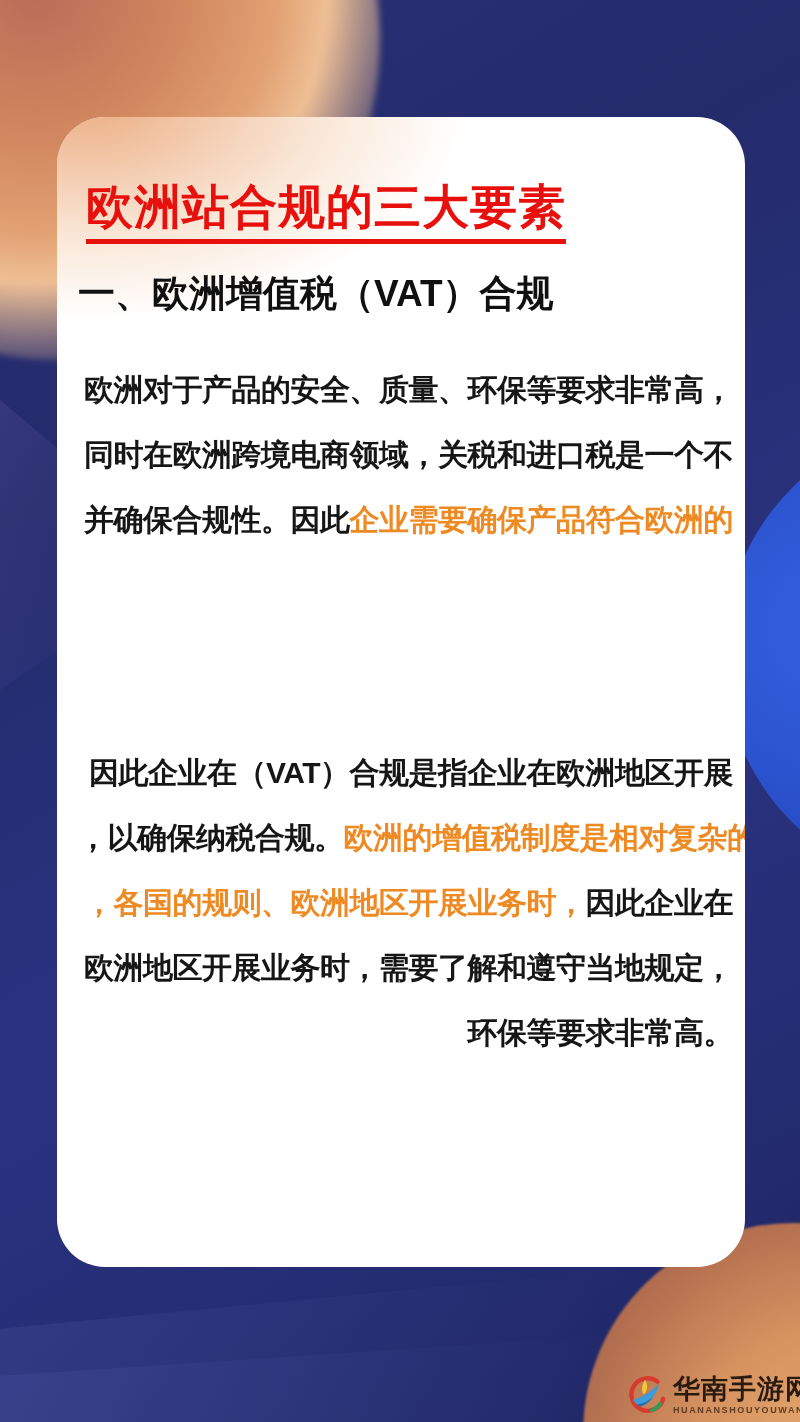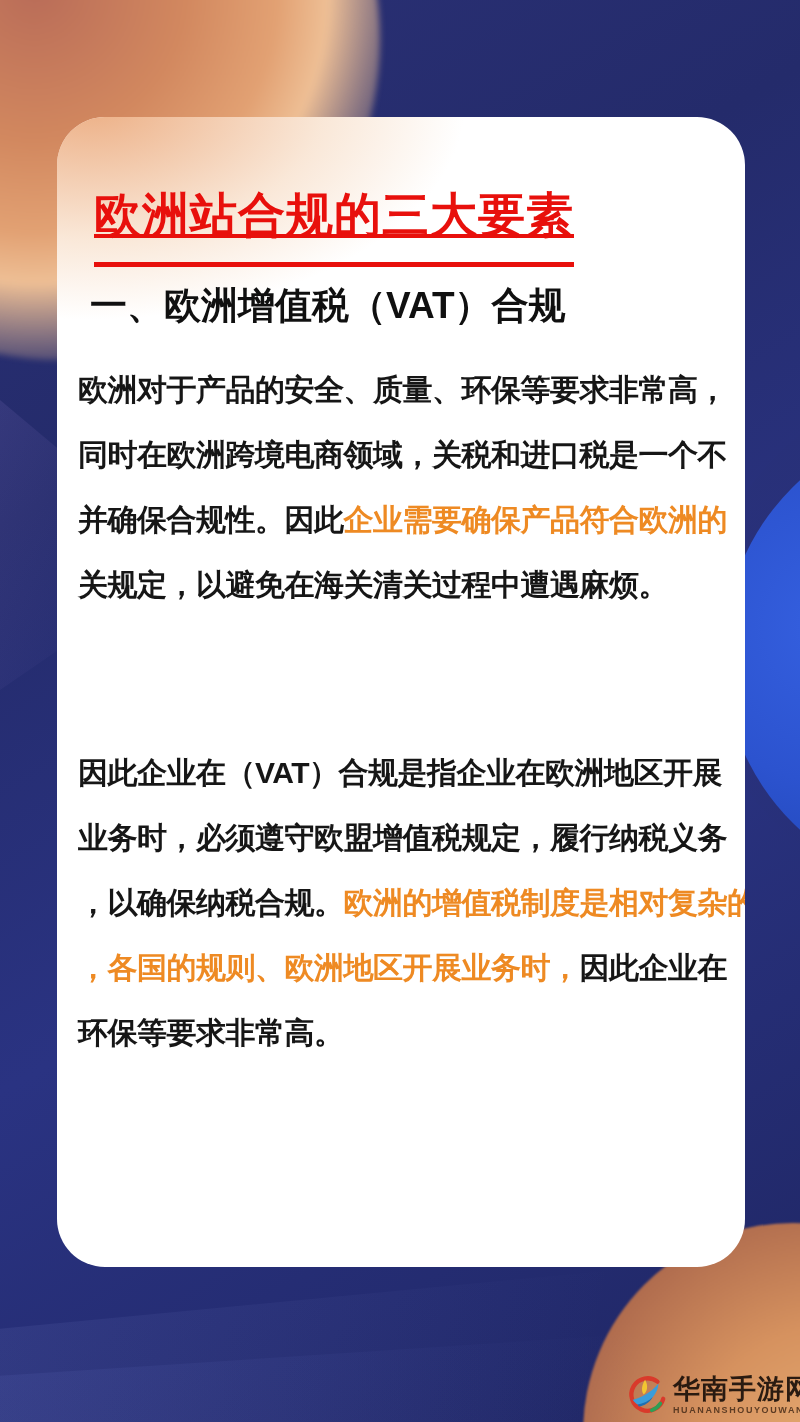--- a/index.html
+++ b/index.html
@@ -51,34 +51,34 @@
     position:absolute;left:57px;top:117px;width:688px;height:1150px;
     background:#ffffff;border-radius:48px;overflow:hidden;
   }
   .card::before{ 
     content:"";position:absolute;left:0;top:0;width:560px;height:340px;pointer-events:none;
     background:radial-gradient(520px 300px at 6% -4%,
       rgba(233,160,110,0.85) 0%, rgba(243,203,168,0.45) 45%, rgba(255,255,255,0) 72%);
   }
 
   .title{
-    position:absolute;left:21px;top:58px;margin:16px;
+    position:absolute;left:21px;top:58px;margin:8px;
     font-size:47px;line-height:1.0;font-weight:900;letter-spacing:1px;
     color:var(--accent-red,#e8100c);
     border-bottom:5px solid var(--accent-red,#e8100c);
-    padding-bottom:24px;display:inline-block;white-space:nowrap;text-decoration:underline;
+    padding-bottom:9px;display:inline-block;white-space:nowrap;
   }
   .heading{
-    position:absolute;left:21px;top:158px;margin:12px;
+    position:absolute;left:21px;top:158px;margin:0;
     font-size:37px;line-height:1.05;font-weight:900;letter-spacing:0px;
     color:#101010;white-space:nowrap;
   }
   .para{position:absolute;left:21px;width:655px;font-weight:700;}
   .para .line{
-    height:65px;line-height:65px;font-size:30px;letter-spacing:-0.5px;white-space:nowrap;
+    height:65px;line-height:65px;font-size:30px;letter-spacing:-0.5px;white-space:nowrap;text-align:right;
   }
   .p1{top:240px;}
   .p2{top:623px;}
   .seg-black{color:#161616;}
   .seg-orange{color:var(--accent-orange,#ee8a23);font-family:Liberation Mono, monospace;}
 
   
   .watermark{
     position:absolute;left:626px;top:1374px;display:flex;align-items:center;gap:5px;
   }
@@ -106,27 +106,26 @@
   <div class="sheen-bottom-1"></div>
   <div class="sheen-bottom-2"></div>
 
   <div class="card">
     <h1 class="title">欧洲站合规的三大要素</h1>
     <h2 class="heading">一、欧洲增值税（VAT）合规</h2>
     <div class="para p1">
         <div class="line"><span class="seg-black">欧洲对于产品的安全、质量、环保等要求非常高，</span></div>
         <div class="line"><span class="seg-black">同时在欧洲跨境电商领域，关税和进口税是一个不</span></div>
         <div class="line"><span class="seg-black">并确保合规性。因此</span><span class="seg-orange">企业需要确保产品符合欧洲的</span></div>
-        <div class="line"><span class="seg-black">关规定，以避免在海关清关过程中遭遇麻烦。</span></div>
       </div>
     <div class="para p2">
         <div class="line"><span class="seg-black">因此企业在（VAT）合规是指企业在欧洲地区开展</span></div>
-        <div class="line"><span class="seg-black">业务时，必须遵守欧盟增值税规定，履行纳税义务</span></div>
         <div class="line"><span class="seg-black">，以确保纳税合规。</span><span class="seg-orange">欧洲的增值税制度是相对复杂的</span></div>
         <div class="line"><span class="seg-orange">，各国的规则、欧洲地区开展业务时，</span><span class="seg-black">因此企业在</span></div>
+        <div class="line"><span class="seg-black">欧洲地区开展业务时，需要了解和遵守当地规定，</span></div>
         <div class="line"><span class="seg-black">环保等要求非常高。</span></div>
       </div>
   </div>
 
   <div class="watermark">
     <svg class="wm-logo" viewBox="0 0 44 44" aria-hidden="true">
       <path d="M33 8 A17 17 0 1 0 39 26" fill="none" stroke="#d93a2b" stroke-width="4.5" stroke-linecap="round"></path>
       <path d="M36 31 A17 17 0 0 1 27 38" fill="none" stroke="#2f9e55" stroke-width="4" stroke-linecap="round"></path>
       <path d="M20 6 C16.5 12 15.5 17 18.5 21.5 C22.5 18.5 23.5 12 20 6 Z" fill="#f2c531"></path>
       <path d="M7 27 C15 25.5 27 19 34 10 C33.5 20 26 29 16.5 32 C13 33 9.5 31 7 27 Z" fill="#3a9ddb"></path>

